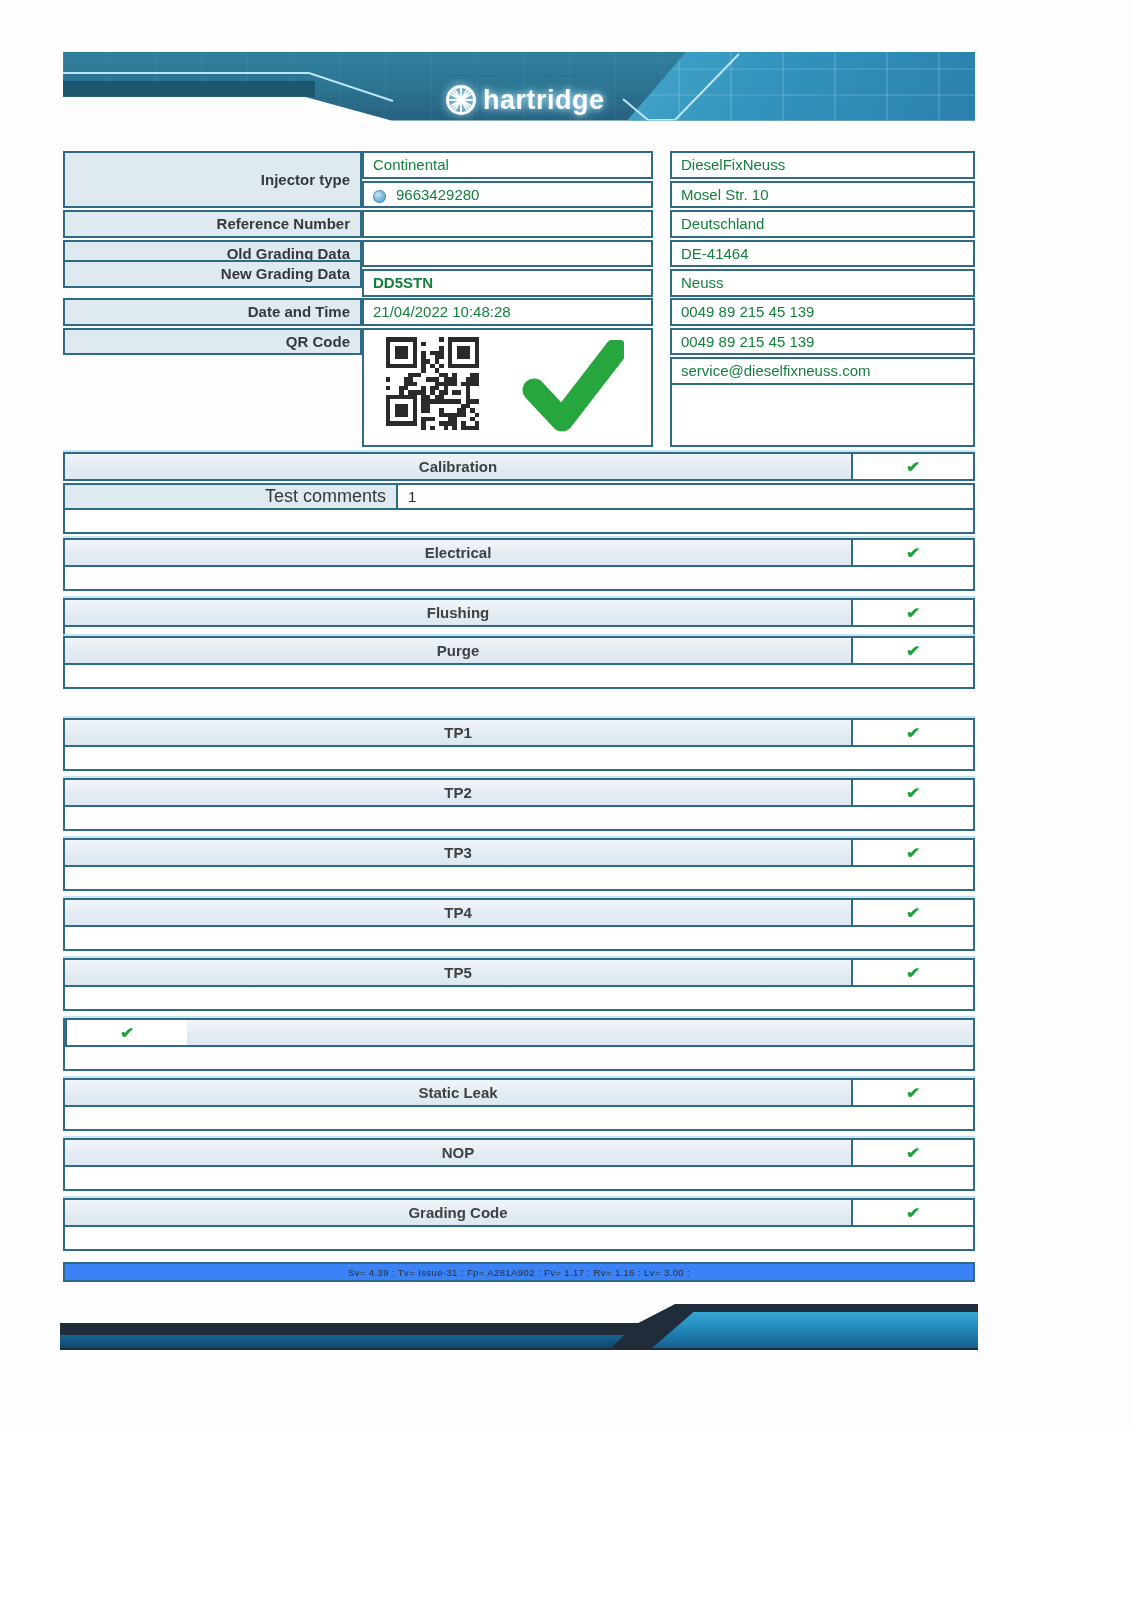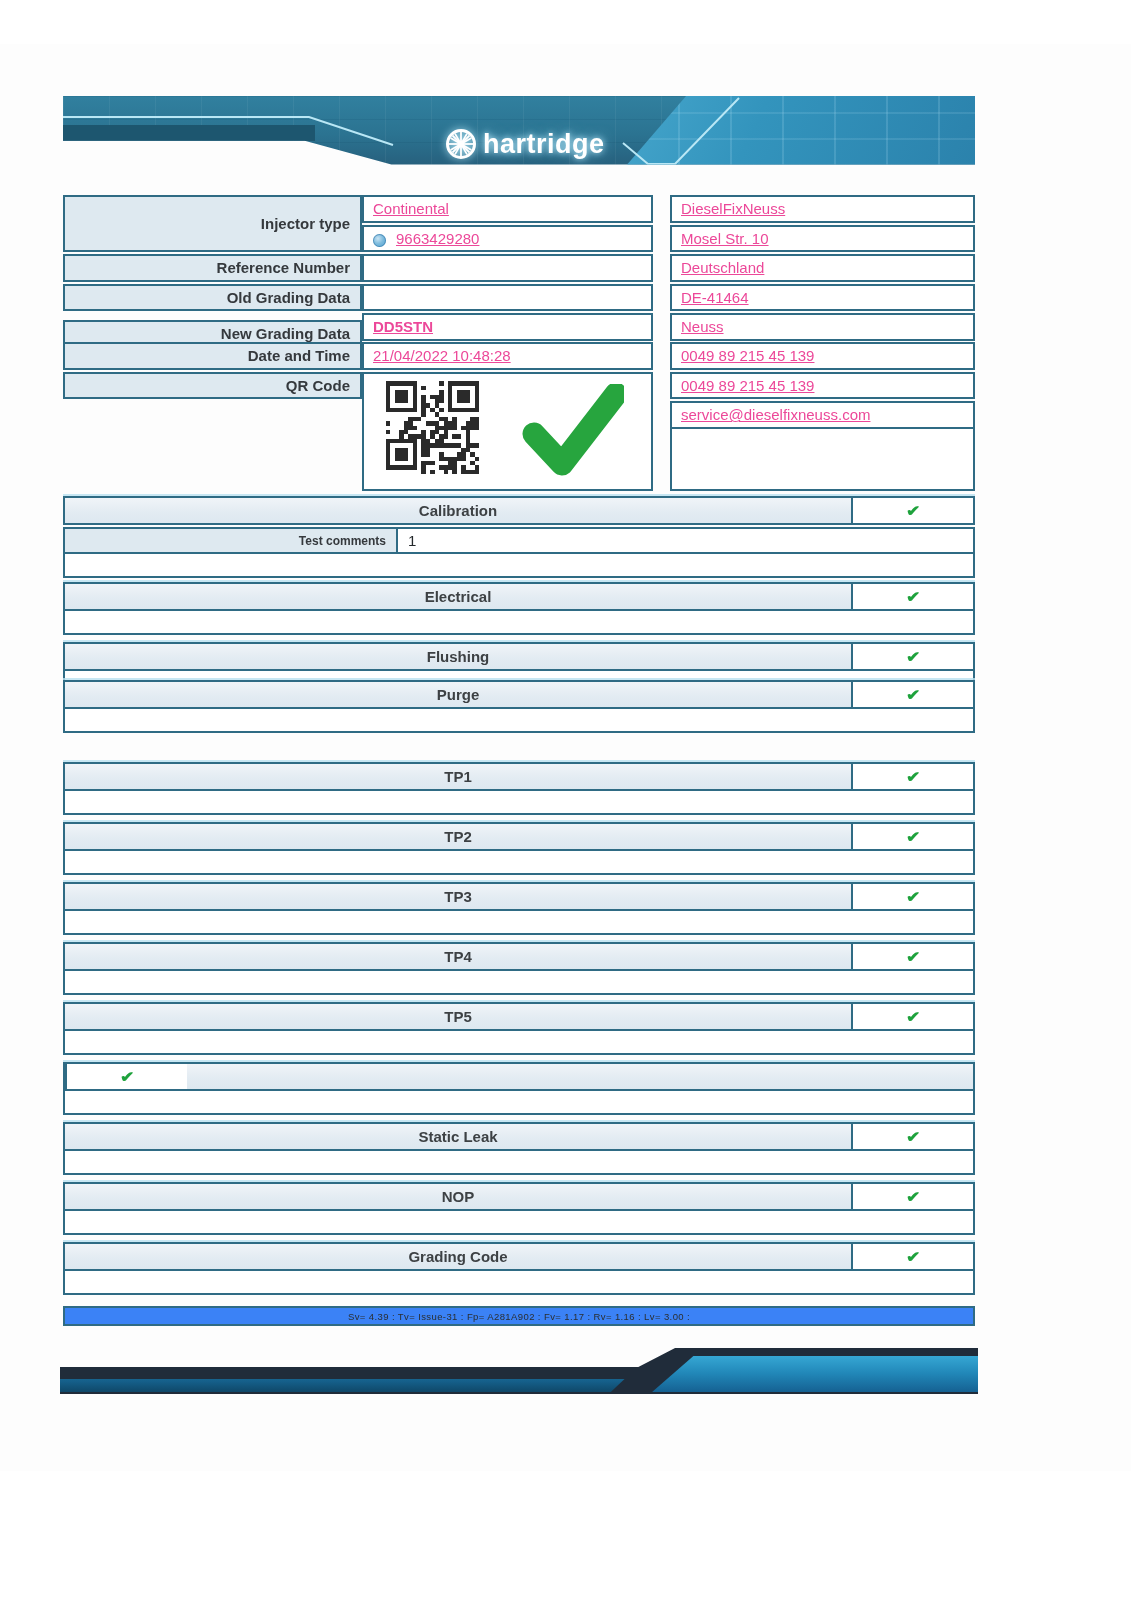--- a/index.html
+++ b/index.html
@@ -5,21 +5,21 @@
   :root{
     --border:#2f6b84;
     --labelbg:#dee9f0;
     --ink:#24282b;
     --labelink:#35393d;
     --green:#1ea23c;
   }
   html,body{margin:0;padding:0;background:#ffffff;}
   .page{
     position:relative;width:1131px;height:1427px;background:#fdfdfd;
-    font-family:"Liberation Sans", sans-serif;color:var(--ink);overflow:hidden;margin-top:44px;
+    font-family:"Liberation Sans", sans-serif;color:var(--ink);overflow:hidden;
   }
   .abs{position:absolute;box-sizing:border-box;}
 
   
   .hb{left:63px;top:52px;width:912px;height:70px;}
   .hb-main{
     position:absolute;inset:0;
     clip-path:polygon(0 0,100% 0,100% 98%,36% 98%,26.5% 64%,0 64%);
     background:
       repeating-linear-gradient(90deg,rgba(255,255,255,.05) 0 1px,transparent 1px 46px),
@@ -47,21 +47,21 @@
 
   
   .cell{
     border:2px solid var(--border);background:#fff;
     font-size:15px;line-height:1.15;display:flex;align-items:center;
   }
   .lbl{
     background:var(--labelbg);font-weight:bold;color:var(--labelink);
     justify-content:flex-end;padding-right:10px;text-align:right;
   }
-  .val{padding-left:9px;color:#ec4899;text-decoration:underline;}
+  .val{padding-left:9px;color:#15803d;}
   .bold{font-weight:bold;}
   .dot-icon{
     position:absolute;left:9px;top:7px;width:13px;height:13px;border-radius:50%;
     background:radial-gradient(circle at 38% 35%,#c8e4f4 0%,#7dbbdd 45%,#4f9fce 100%);
     box-shadow:inset 0 0 0 1px rgba(40,110,160,.55);
   }
   .qr-cell{align-items:flex-start;}
 
   
   .section{position:absolute;left:63px;width:912px;box-sizing:border-box;}
@@ -79,21 +79,21 @@
     display:flex;align-items:center;justify-content:center;
   }
   .check-glyph{color:var(--green);font-size:15px;font-weight:bold;transform:scaleX(1.15);}
   .sec-spacer{
     height:24px;background:#fff;border:2px solid var(--border);border-top:none;box-sizing:border-box;
   }
   .comments-row{
     height:27px;margin-top:2px;border:2px solid var(--border);display:flex;box-sizing:border-box;background:#fff;
   }
   .comments-label{
-    width:333px;background:var(--labelbg);font-weight:bold;color:var(--labelink);font-size:12px;
+    width:333px;background:var(--labelbg);font-weight:normal;color:var(--labelink);font-size:18px;
     display:flex;align-items:center;justify-content:flex-end;padding-right:10px;box-sizing:border-box;
     border-right:2px solid var(--border);
   }
   .comments-value{flex:1;display:flex;align-items:center;padding-left:10px;font-size:15px;}
 
   
   .sysrow{
     left:63px;top:1262px;width:912px;height:20px;border:2px solid var(--border);
     display:flex;align-items:center;justify-content:center;background:#3b82f6;
     font-size:9.5px;letter-spacing:.4px;color:#2a2e31;
@@ -145,21 +145,21 @@
           <circle cx="16" cy="16" r="3.2" fill="#ffffff"></circle>
         </svg>
         <span class="logo-text">hartridge</span>
       </div>
     </div>
   </div>
 
   <div class="abs cell lbl" style="left:63px;top:151px;width:299px;height:57px;">Injector type</div>
   <div class="abs cell lbl" style="left:63px;top:210px;width:299px;height:28px;">Reference Number</div>
   <div class="abs cell lbl" style="left:63px;top:240px;width:299px;height:27px;">Old Grading Data</div>
-  <div class="abs cell lbl" style="left:63px;top:276px;width:299px;height:28px;text-align:right;">New Grading Data</div>
+  <div class="abs cell lbl" style="left:63px;top:260px;width:299px;height:28px;text-align:right;">New Grading Data</div>
   <div class="abs cell lbl" style="left:63px;top:298px;width:299px;height:28px;">Date and Time</div>
   <div class="abs cell lbl" style="left:63px;top:328px;width:299px;height:27px;">QR Code</div>
 
   <div class="abs cell val" style="left:362px;top:151px;width:291px;height:28px;">Continental</div>
   <div class="abs cell val" style="left:362px;top:181px;width:291px;height:27px;padding-left:32px;">
     <span class="dot-icon"></span>
     <span>9663429280</span>
   </div>
   <div class="abs cell val" style="left:362px;top:210px;width:291px;height:28px;"></div>
   <div class="abs cell val" style="left:362px;top:240px;width:291px;height:27px;"></div>

